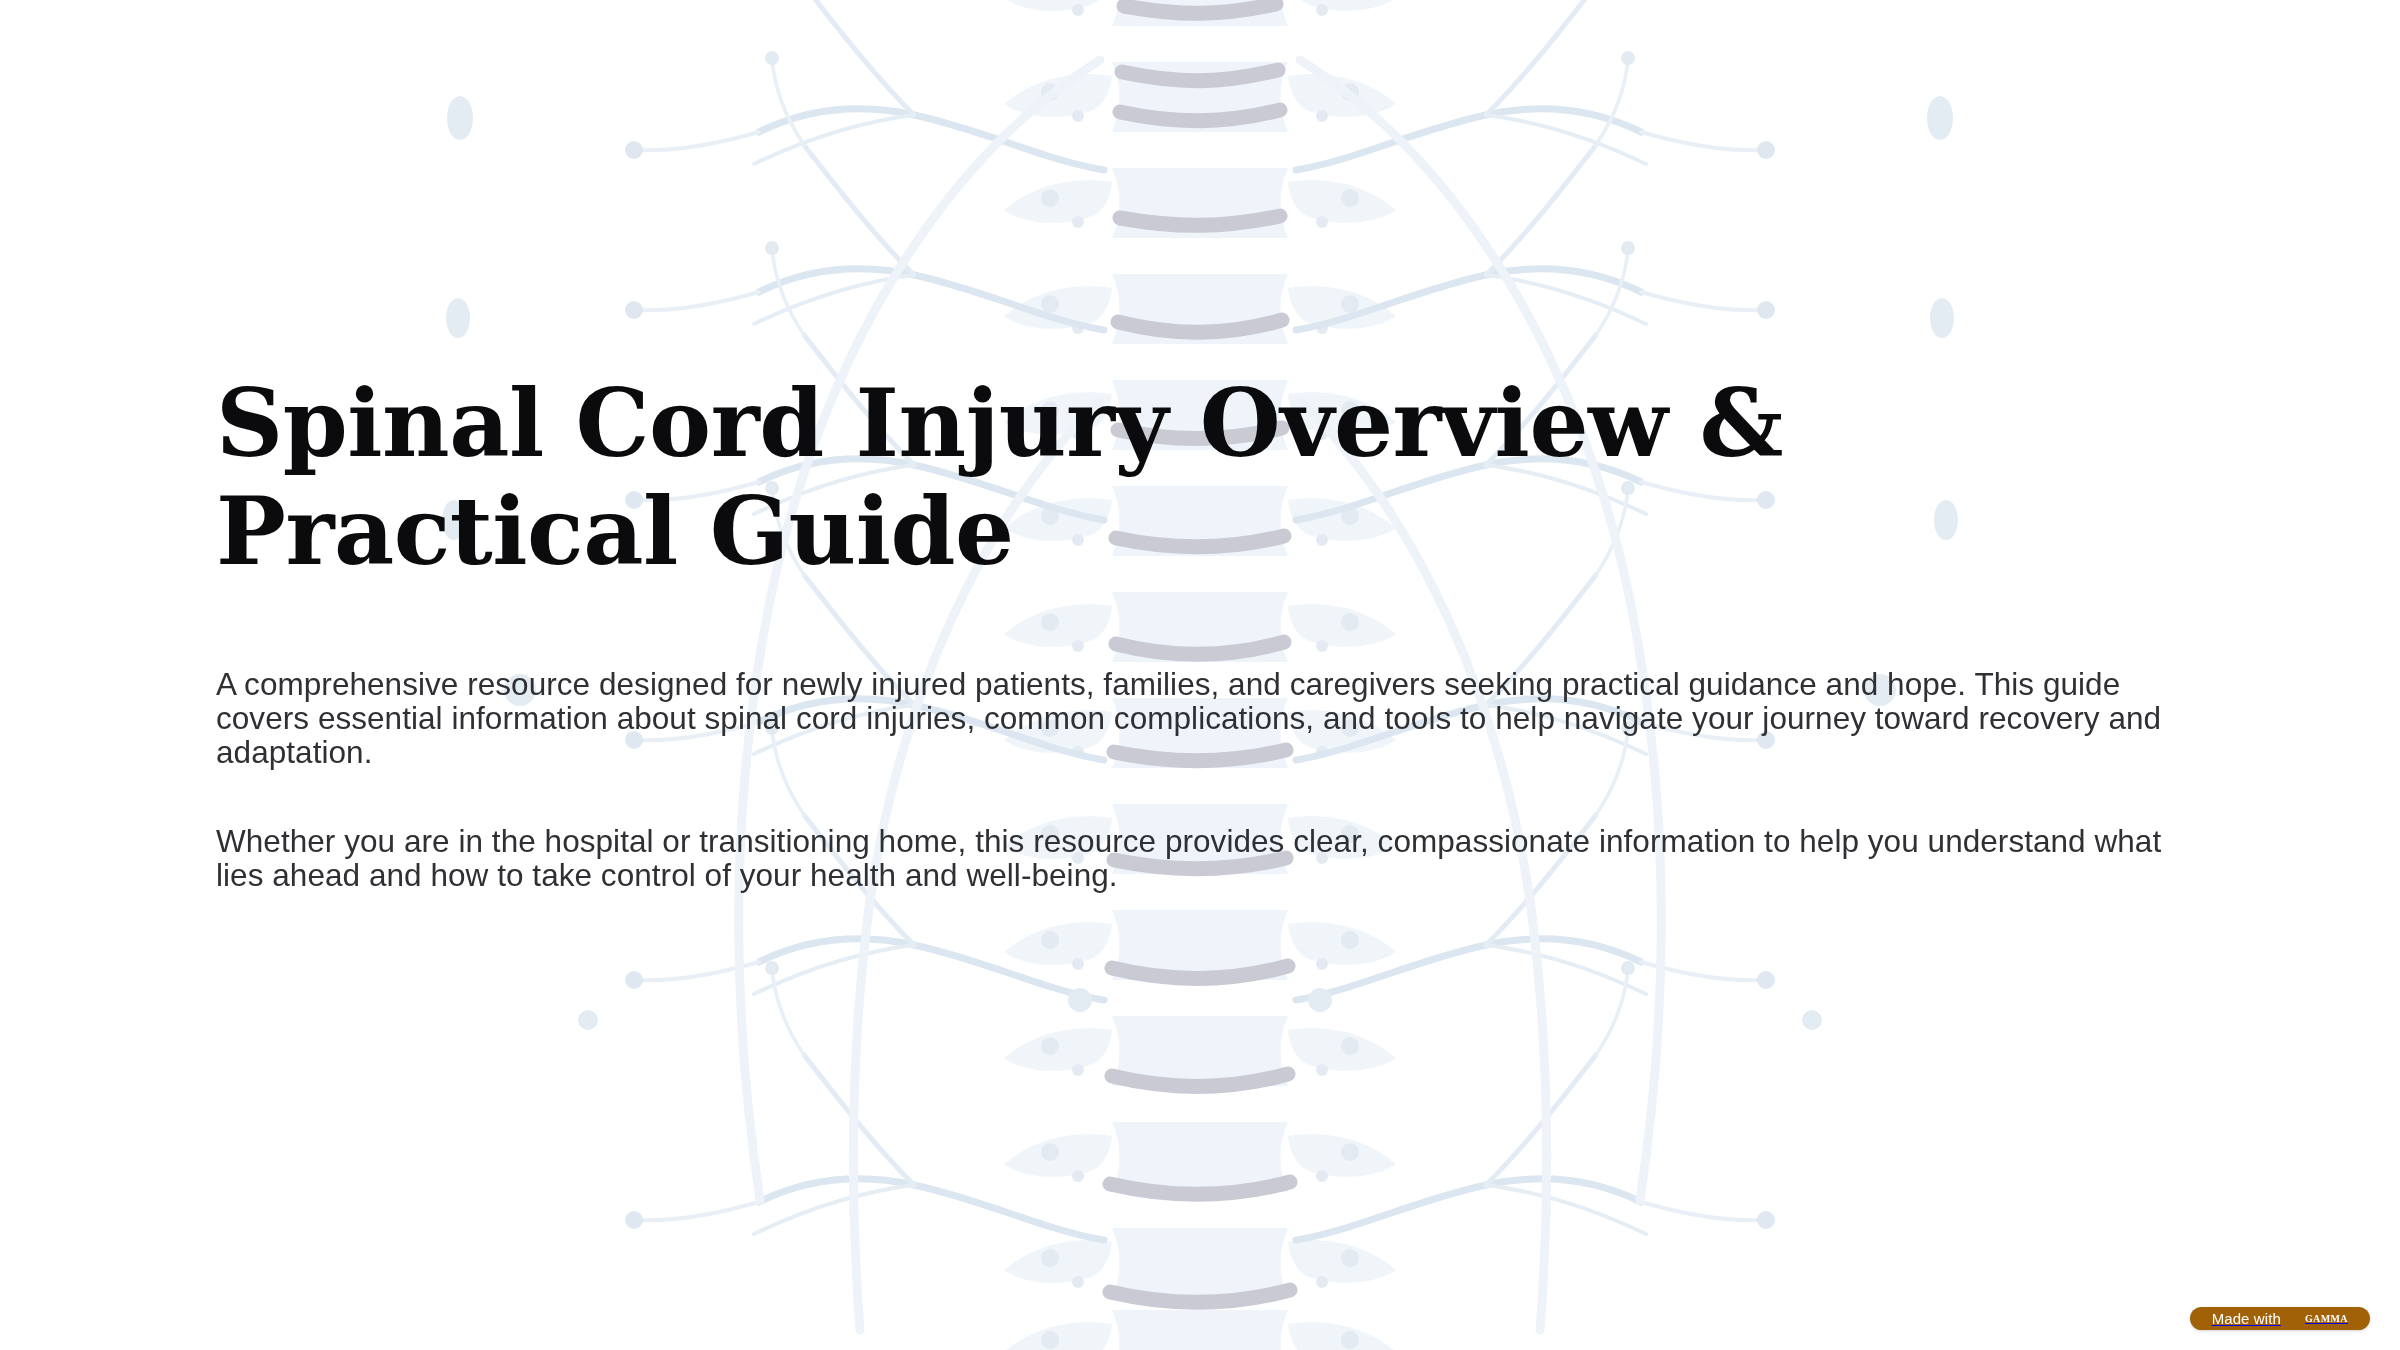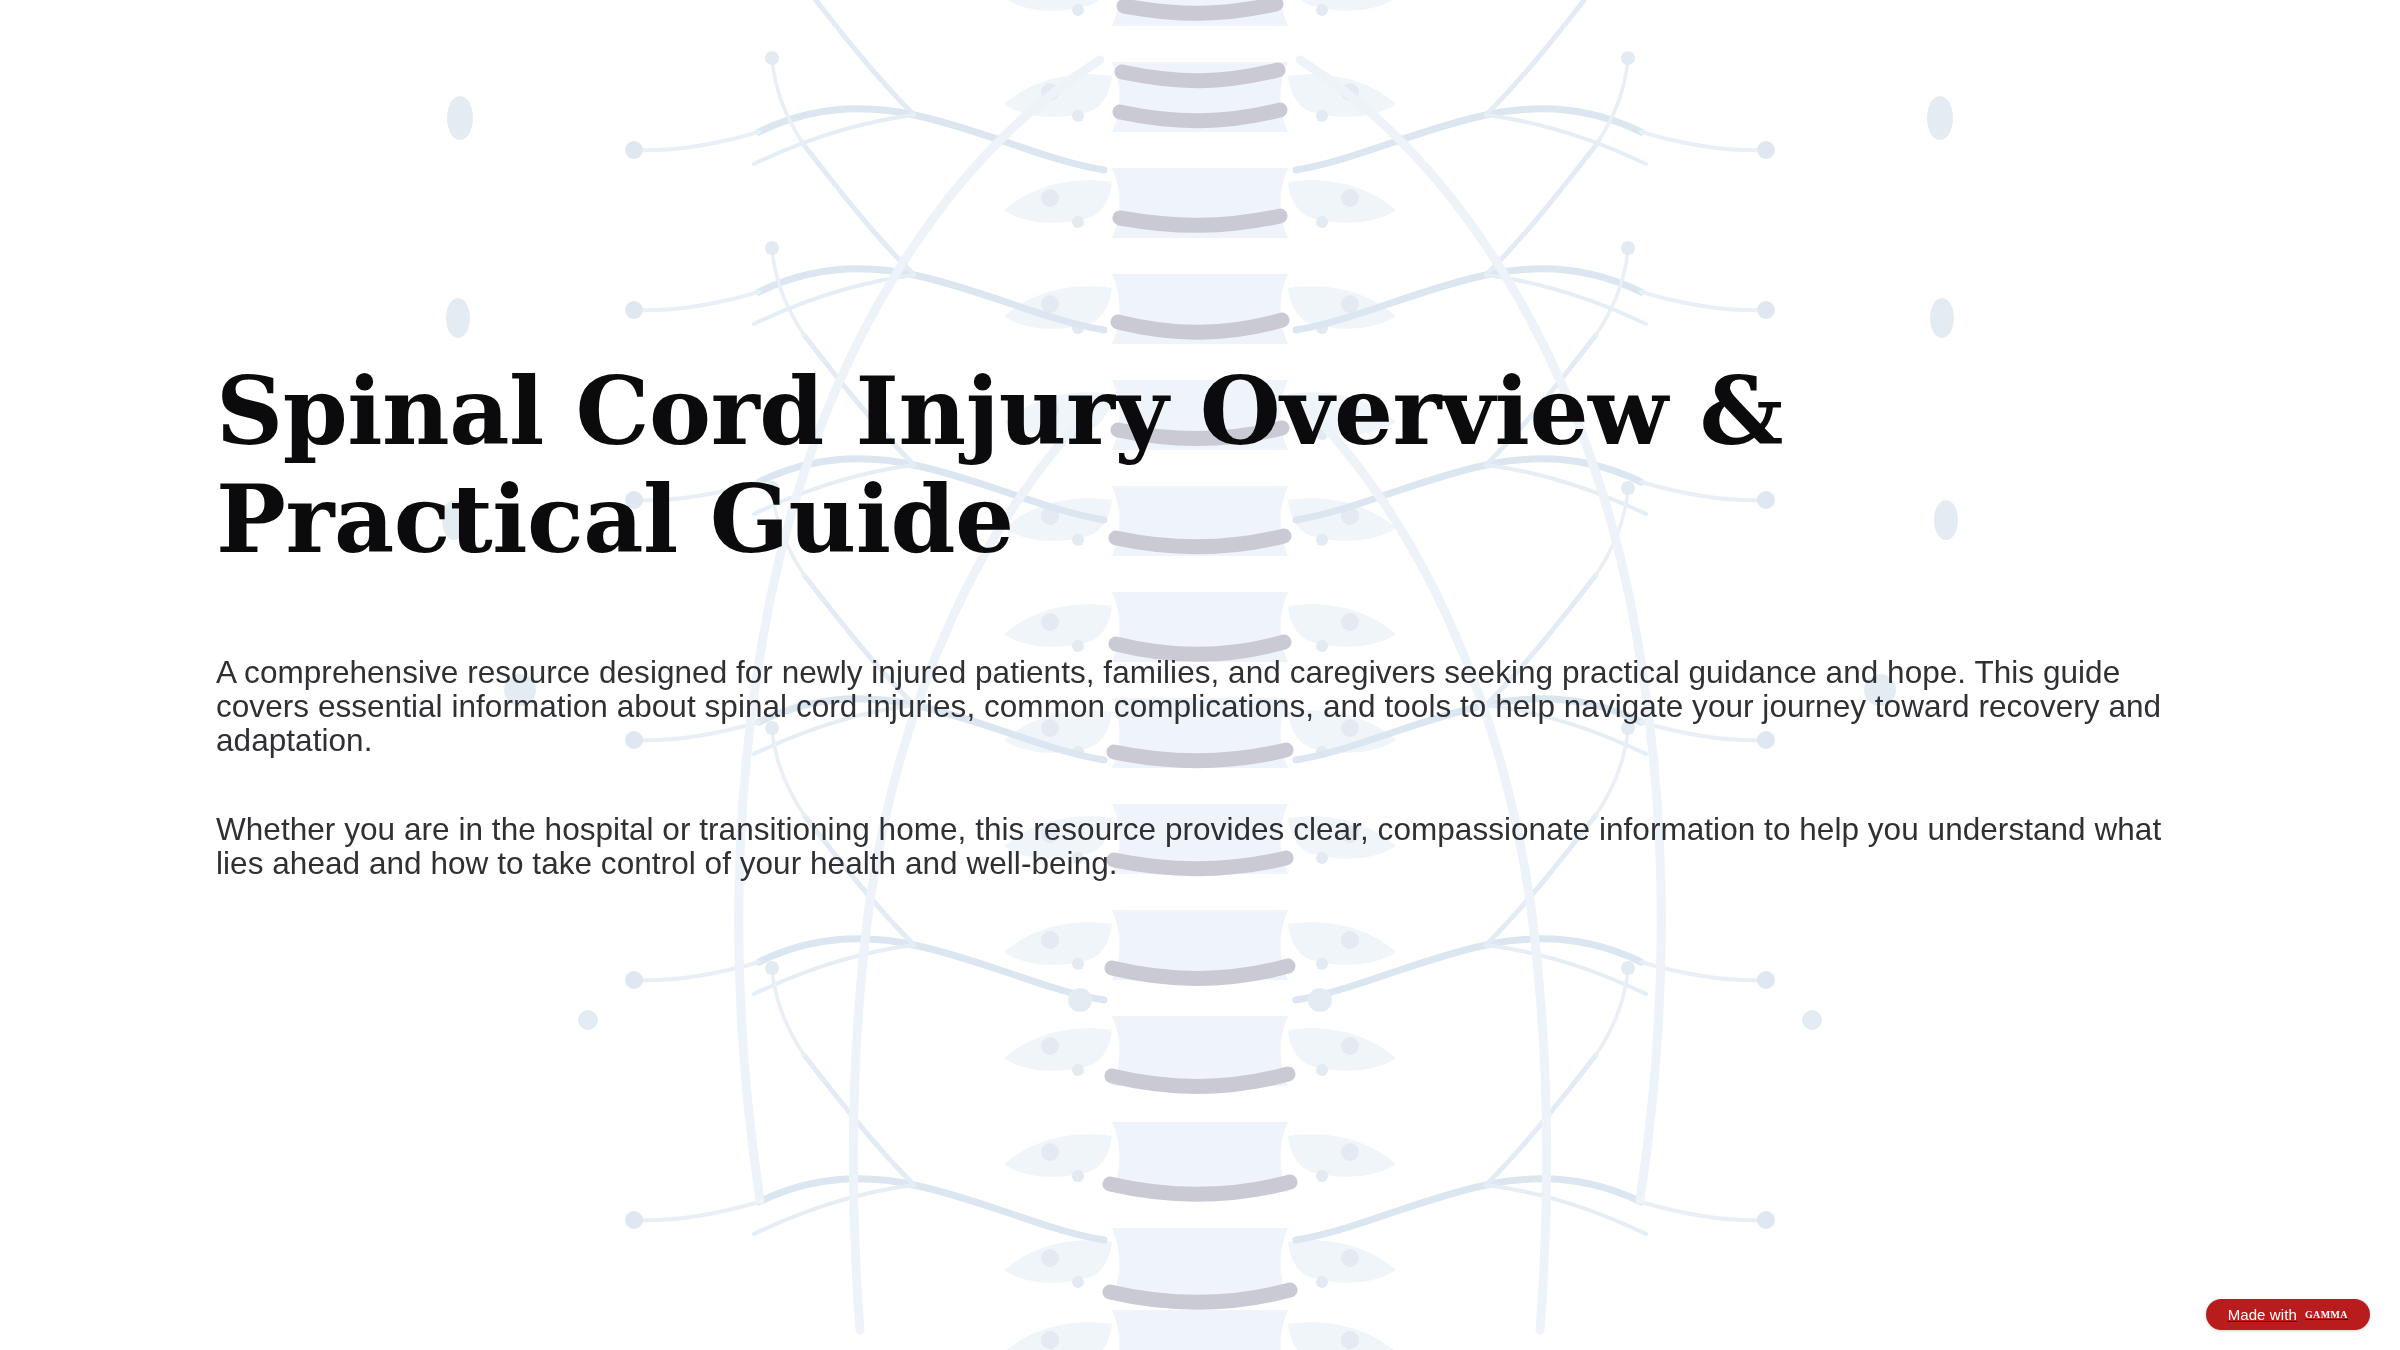--- a/index.html
+++ b/index.html
@@ -32,21 +32,21 @@
   .bg-illustration svg {
     display: block;
     width: 2400px;
     height: 1350px;
   }
 
   
   .content {
     position: absolute;
     left: 216px;
-    top: 0;
+    top: 12px;
     width: 2000px;
     height: 1180px;
     z-index: 2;
   }
 
   .page-title {
     position: absolute;
     top: 358px;
     left: 0;
     width: 1790px;
@@ -76,26 +76,26 @@
 
   .body-copy p + p {
     margin-top: 55px;
   }
 
   
   .gamma-badge {
     position: absolute;
     right: 30px;
     bottom: 20px;
-    height: 31px;
+    height: 23px;
     padding: 0 22px;
     display: flex;
     align-items: center;
-    gap: 8px;
-    background: #b91c1c;
+    gap: 24px;
+    background: #a16207;
     border-radius: 17px;
     z-index: 5;
     box-shadow: 0 1px 3px rgba(0,0,0,0.18);
   }
   .gamma-badge .made-with {
     font-family: "Liberation Sans", sans-serif;
     font-size: 15px;
     font-weight: 400;
     color: #ffffff;
     letter-spacing: 0.1px;

